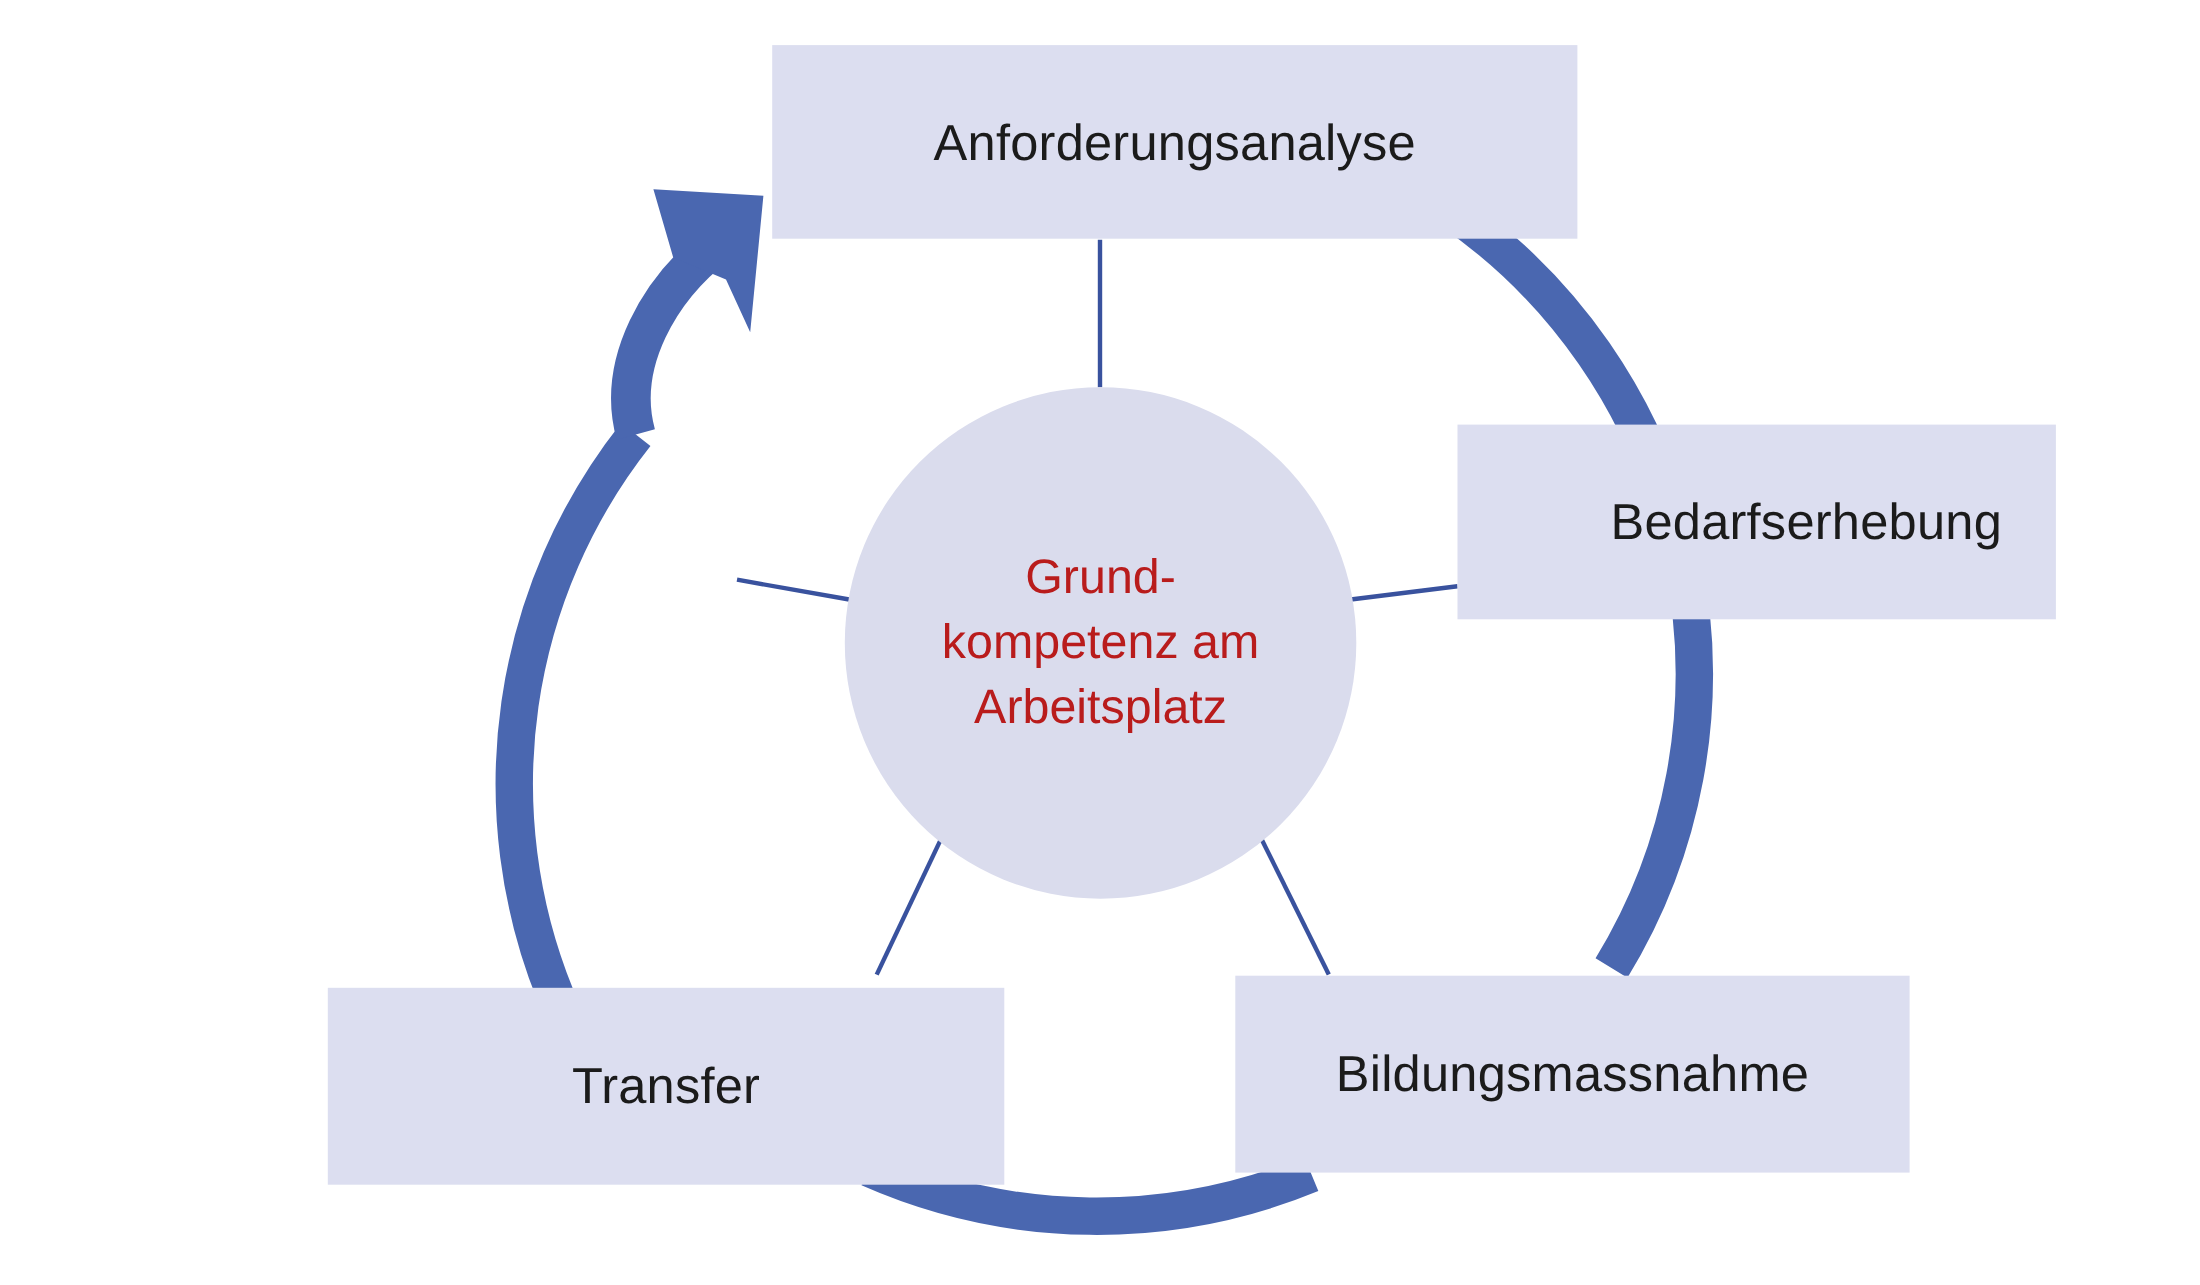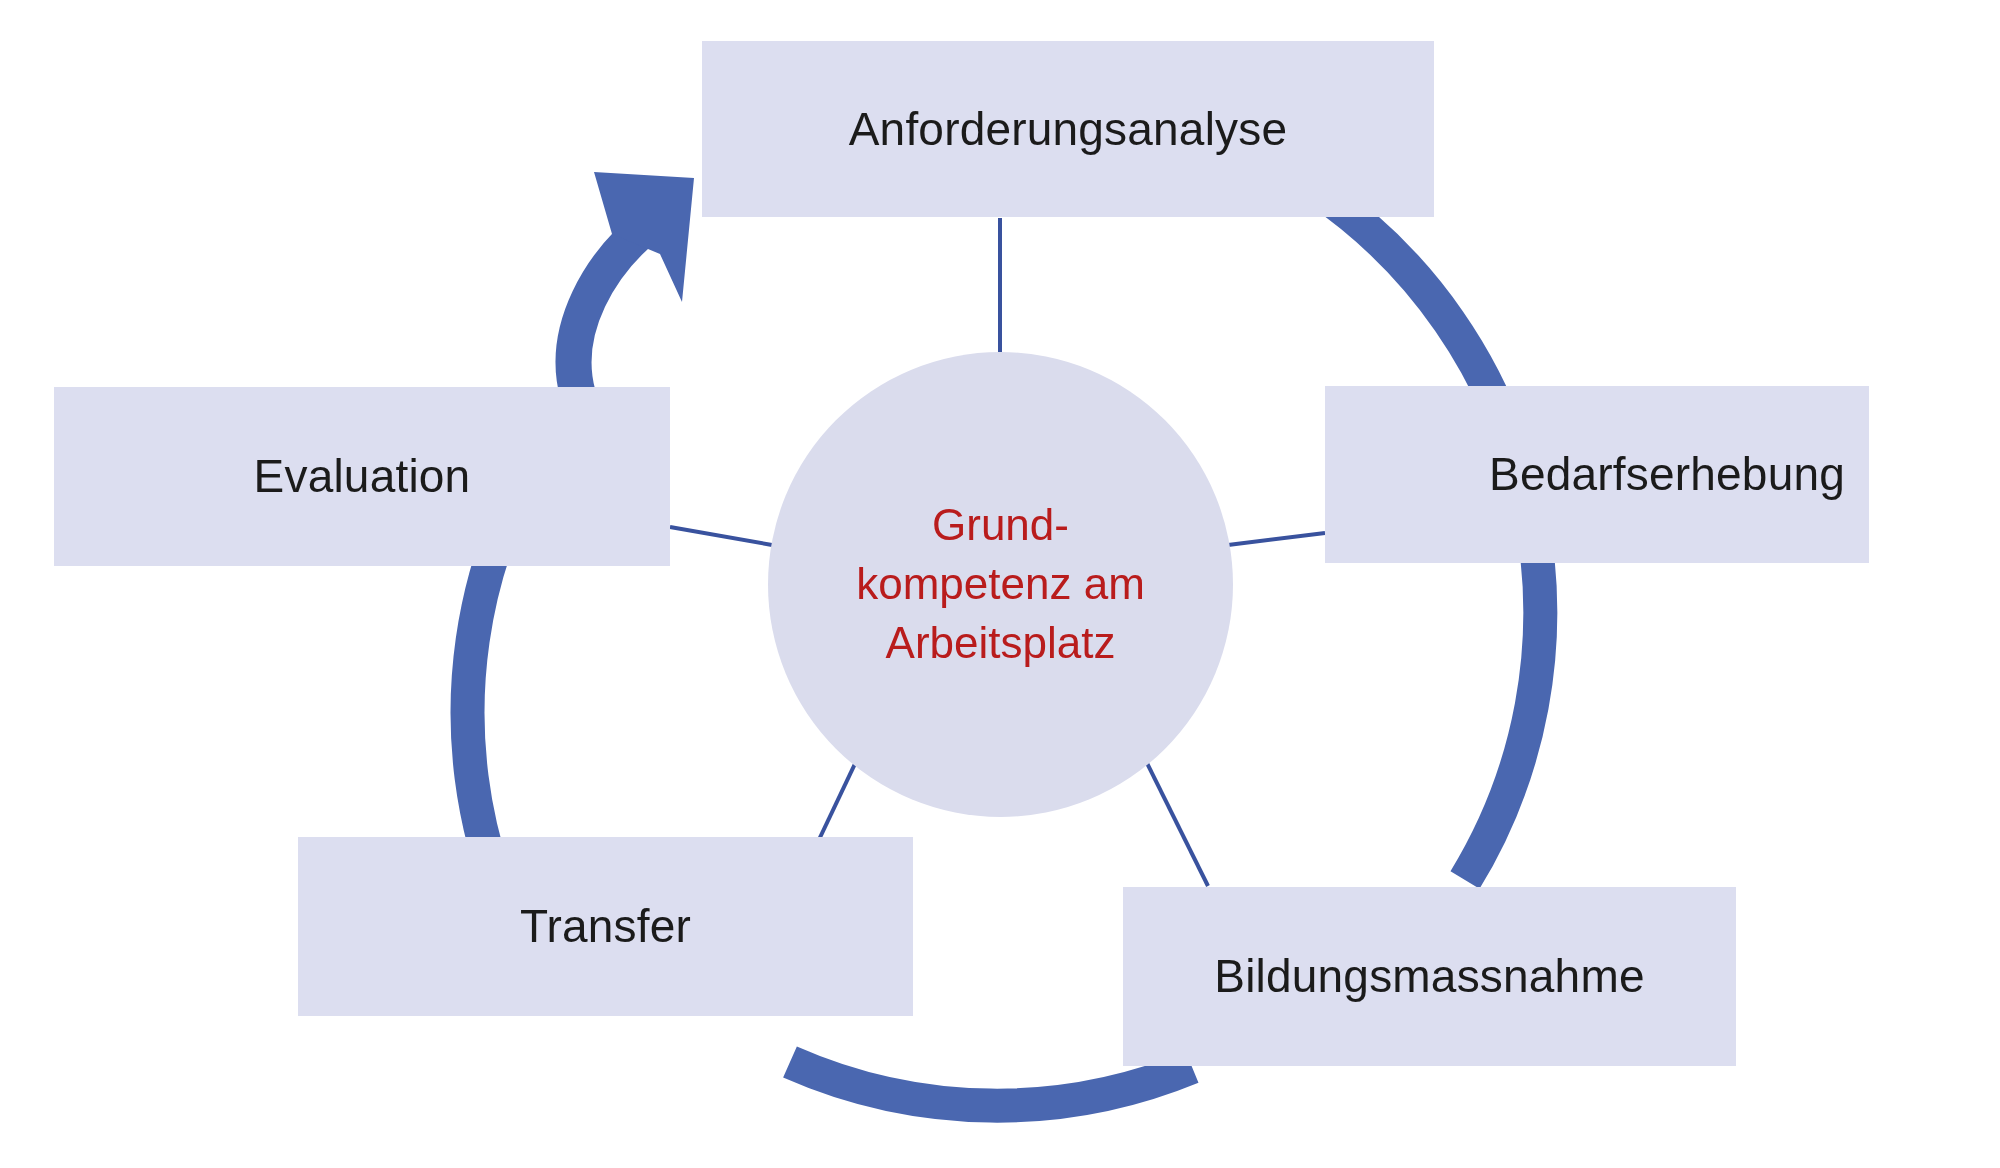--- a/index.html
+++ b/index.html
@@ -39,23 +39,23 @@
   .node-label {
     font-family: "Liberation Sans", sans-serif;
     font-size: 46px;
     font-weight: 400;
     color: #1b1b1b;
     letter-spacing: 0.2px;
     line-height: 1.1;
     white-space: nowrap;
   }
   #node-anforderungsanalyse { left: 702px;  top: 41px;   width: 732px; height: 176px; }
-  #node-bedarfserhebung     { left: 1325px; top: 386px;  width: 544px; height: 177px; justify-content: flex-end; padding-right: 24px; }
+  #node-bedarfserhebung     { left: 1325px; top: 386px;  width: 544px; height: 177px; justify-content: flex-end; padding-right: 49px; }
   #node-bildungsmassnahme   { left: 1123px; top: 887px;  width: 613px; height: 179px; align-items: center; }
-  #node-transfer            { left: 298px;  top: 837px;  width: 615px; height: 179px; }
+  #node-transfer            { left: 298px;  top: 898px;  width: 615px; height: 179px; }
   #node-evaluation          { left: 54px;   top: 387px;  width: 616px; height: 179px; }
   
   #center-hub {
     position: absolute;
     left: 768px;
     top: 352px;
     width: 465px;
     height: 465px;
     border-radius: 50%;
     background: #dadced;
@@ -116,17 +116,14 @@
   </div>
 
   <div class="node-box" id="node-bildungsmassnahme">
     <span class="node-label">Bildungsmassnahme</span>
   </div>
 
   <div class="node-box" id="node-transfer">
     <span class="node-label">Transfer</span>
   </div>
 
-  <div class="node-box" id="node-evaluation">
-    <span class="node-label">Evaluation</span>
-  </div>
 
 </div>
 
 </body></html>

